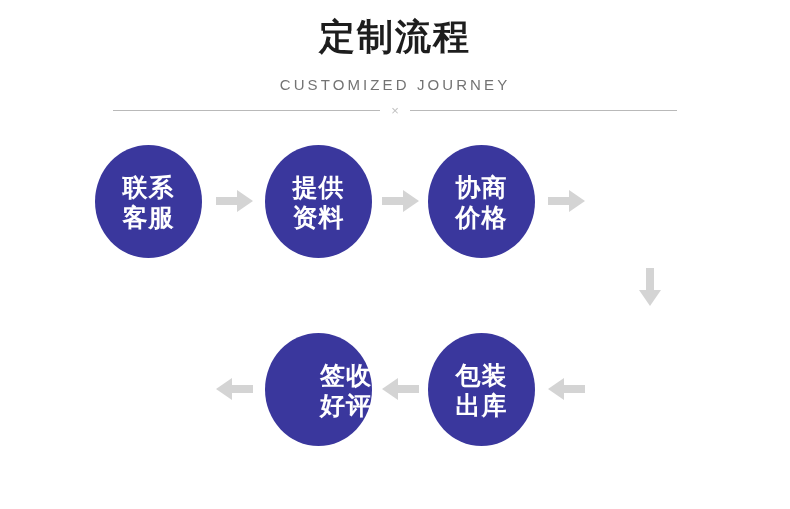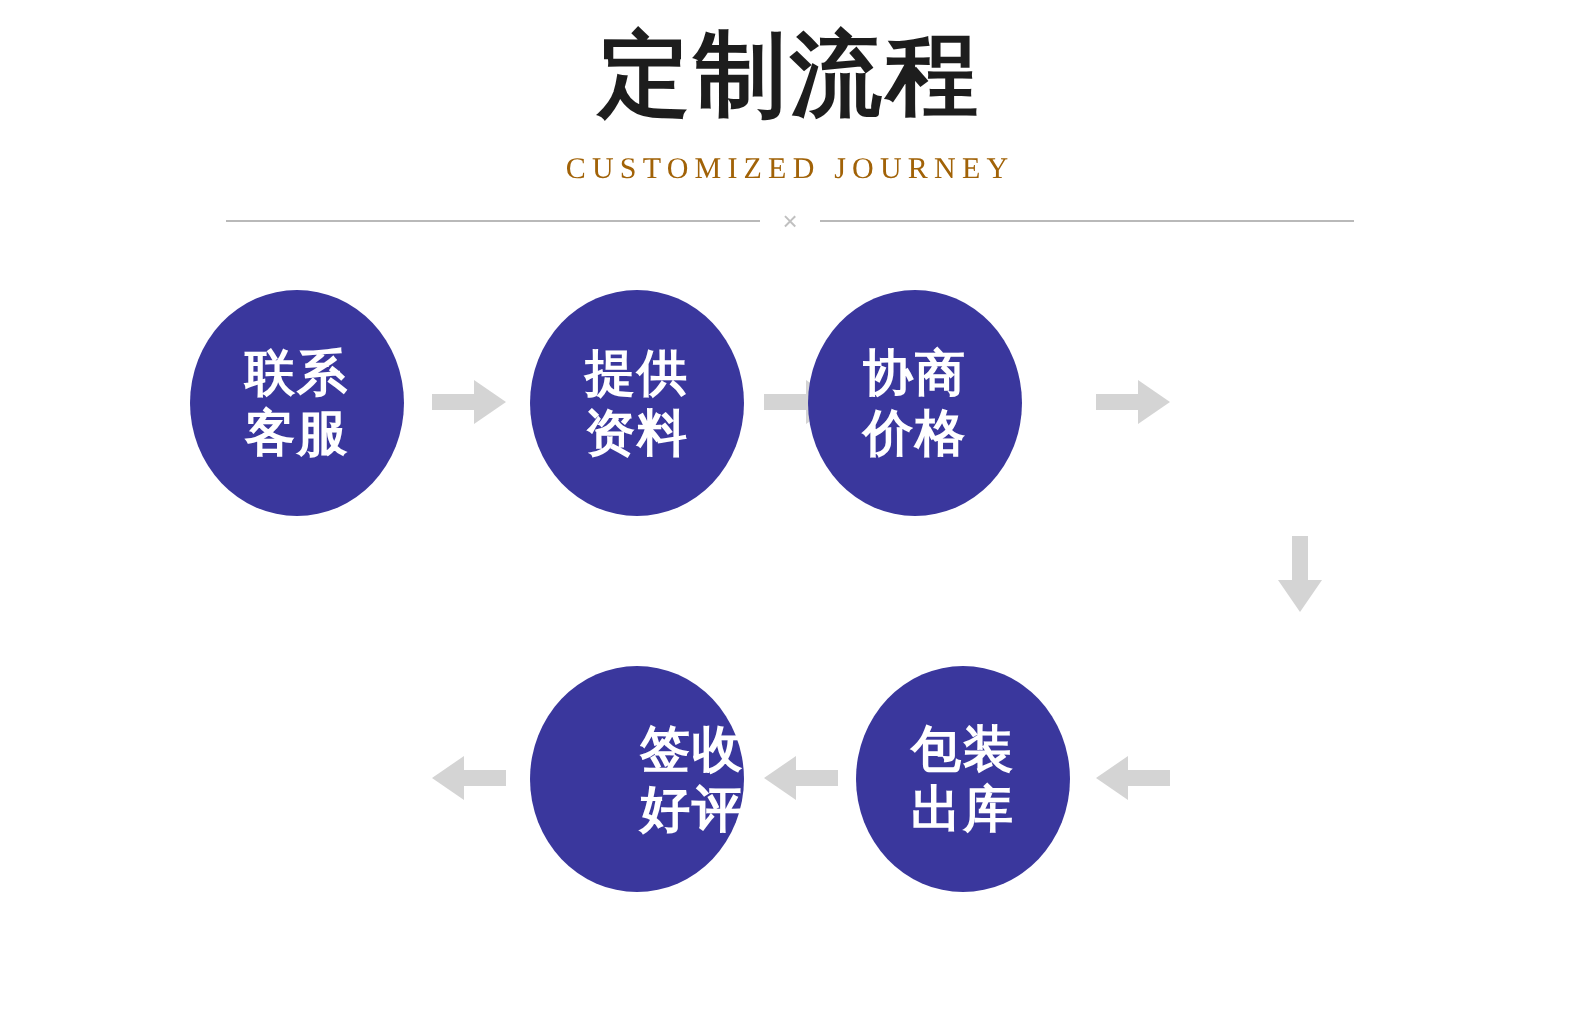--- a/index.html
+++ b/index.html
@@ -27,37 +27,37 @@
     position: absolute;
     left: 0;
     top: 0;
     width: 790px;
     text-align: center;
   }
 
   .main-title {
     margin: 0;
     padding-top: 6px;
-    font-size: 46px;
+    font-size: 36px;
     line-height: 62px;
     font-weight: bold;
     color: #1d1d1d;
     letter-spacing: 2px;
     font-family: "Liberation Sans", "DejaVu Sans", sans-serif;
   }
 
   .sub-title {
     margin: 0;
     padding-top: 8px;
     font-size: 15px;
     line-height: 18px;
     font-weight: normal;
-    color: #a16207;
+    color: #737373;
     letter-spacing: 3.1px;
-    font-family: Liberation Serif, serif;
+    font-family: Liberation Sans, sans-serif;
   }
 
   
   .divider {
     position: absolute;
     left: 113px;
     top: 101px;
     width: 564px;
     height: 18px;
     display: flex;
@@ -108,21 +108,21 @@
     line-height: 30px;
     font-weight: bold;
     letter-spacing: 1px;
     white-space: nowrap;
     font-family: "Liberation Sans", "DejaVu Sans", sans-serif;
   }
 
   
   .n1 { left: 95px;  top: 145px; }
   .n2 { left: 265px; top: 145px; text-align: center; }
-  .n3 { left: 404px; top: 145px; }
+  .n3 { left: 428px; top: 145px; }
   .n4 { left: 596px; top: 145px; }
   .n5 { left: 596px; top: 333px; }
   .n6 { left: 428px; top: 333px; }
   .n7 { left: 265px; top: 333px; align-items: flex-end; }
   .n8 { left: 95px;  top: 333px; }
 
   
   .arrow {
     position: absolute;
     color: #d4d4d4;

